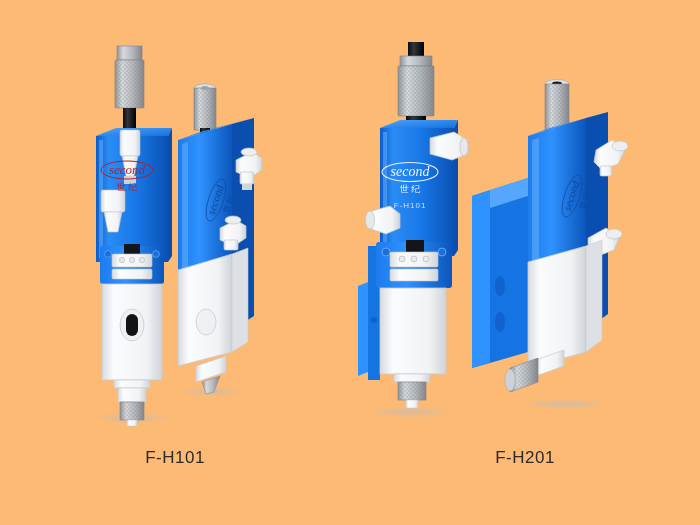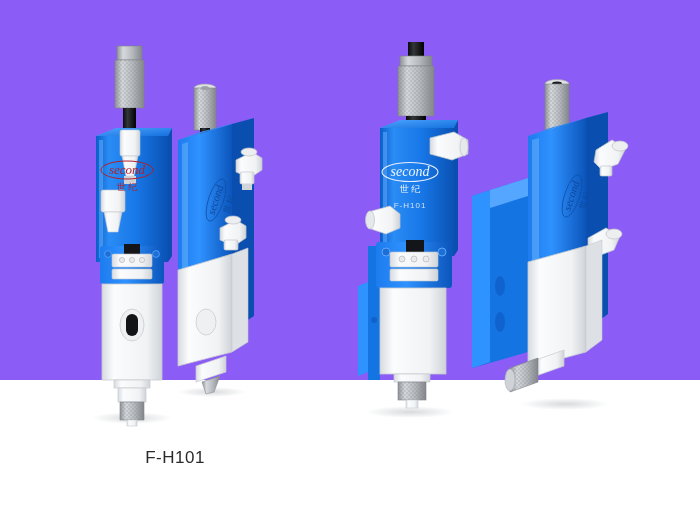--- a/index.html
+++ b/index.html
@@ -2,21 +2,21 @@
 <html><head>
 <meta charset="utf-8">
 <style>
   html,body{margin:0;padding:0;}
   body{
     width:700px;height:525px;
     background:#ffffff;
     font-family:"Liberation Sans", sans-serif;
     overflow:hidden;
   }
-  #page{position:relative;width:700px;height:380px;background:#8b5cf6;}
+  #page{position:relative;width:700px;height:525px;background:#fdba74;}
   .product-group{position:absolute;top:0;height:525px;}
   #group-left{left:0;width:350px;}
   #group-right{left:350px;width:350px;}
   .stage{position:absolute;left:0;top:0;width:350px;height:430px;}
   .caption{
     position:absolute;left:0;width:350px;top:448px;
     text-align:center;font-size:17px;color:#2a2a2a;
     letter-spacing:.5px;
   }
   svg{display:block;overflow:visible;}
@@ -316,15 +316,16 @@
             <path d="M186 360 L214 350 L214 366 L186 376 Z" fill="url(#whiteV)" stroke="#c6cbd0" stroke-width="0.7"></path>
             <g>
               <path d="M160 368 L188 358 L188 382 L160 392 Z" fill="url(#metalV)" stroke="#7f8388" stroke-width="0.6"></path>
               <path d="M160 368 L188 358 L188 382 L160 392 Z" fill="url(#knurl)"></path>
             </g>
             <ellipse cx="160" cy="380" rx="5" ry="11" fill="#cfd3d8" stroke="#a9adb2" stroke-width="0.6"></ellipse>
           </g>
         </g>
       </svg>
     </div>
+    <div class="caption">F-H201</div>
   </div>
 
 </div>
 
 </body></html>

